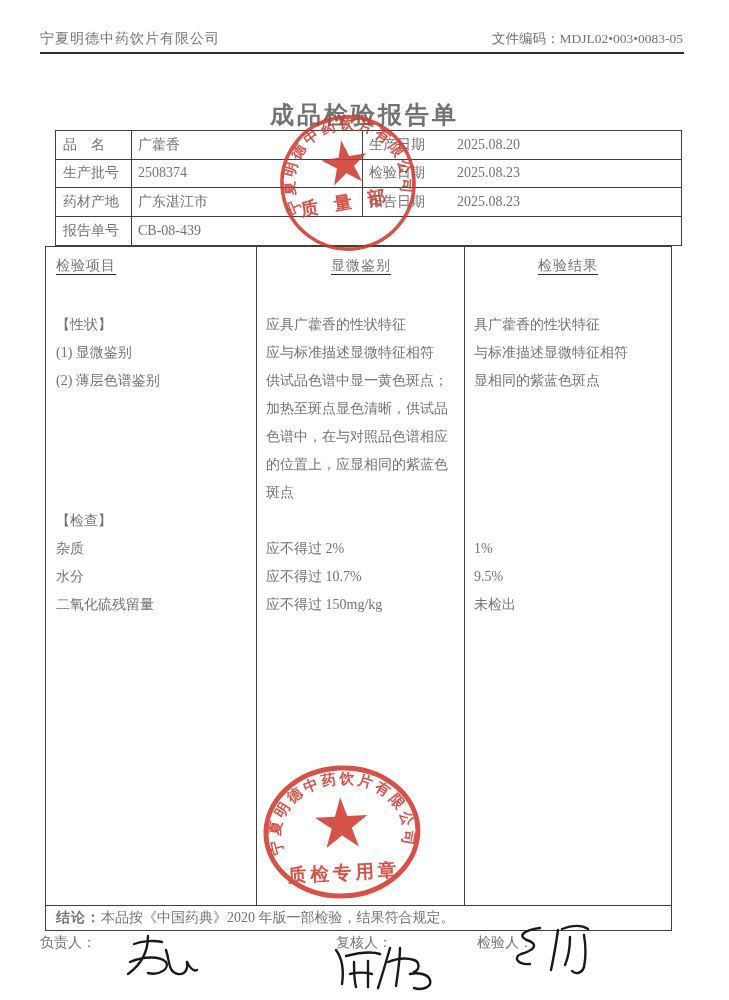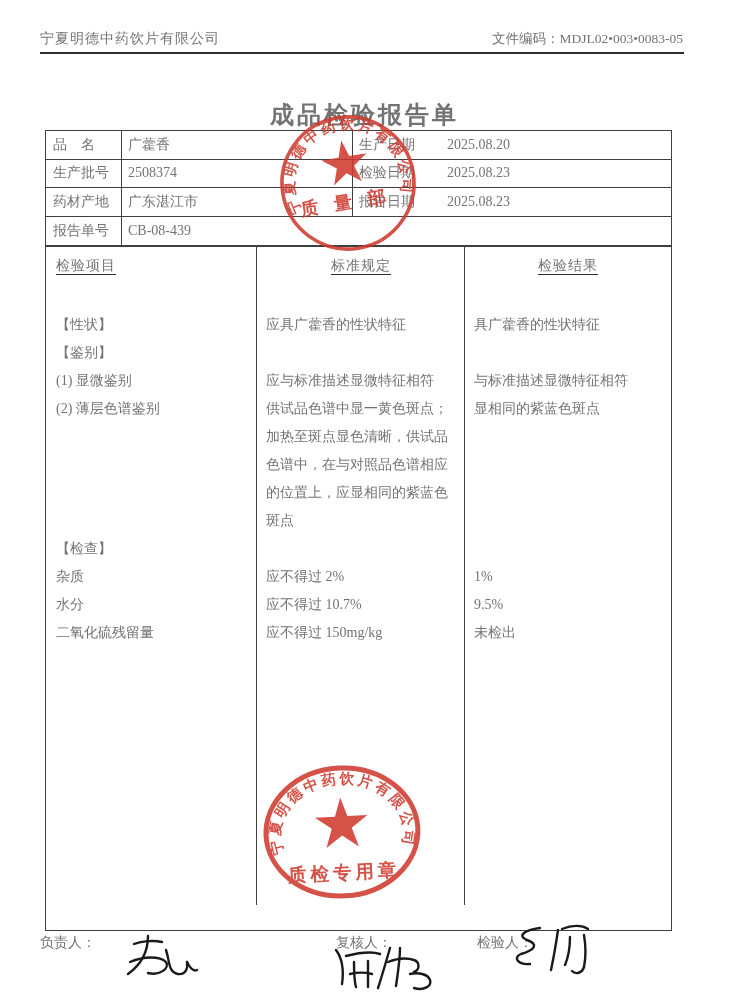--- a/index.html
+++ b/index.html
@@ -10,21 +10,21 @@
     color:#737373;
   }
   
   .hdr-company{position:absolute; left:40px; top:30px; font-size:14px; letter-spacing:1px;}
   .hdr-code{position:absolute; right:46px; top:30px; font-size:13.5px;}
   .hdr-rule{position:absolute; left:40px; top:52px; width:644px; height:2px; background:#2e2e2e;}
   .doc-title{position:absolute; left:0; top:84px; width:729px; text-align:center;
     font-size:24px; font-weight:bold; letter-spacing:3px;margin-top:15px;}
   
   .info-table{
-    position:absolute; left:45px; top:130px; width:627px; height:116px;
+    position:absolute; left:55px; top:130px; width:627px; height:116px;
     border:1px solid #3f3f3f; box-sizing:border-box;
     display:grid; grid-template-columns:76px 231px 1fr; grid-template-rows:repeat(4,1fr);
     font-size:14px;
   }
   .info-table .cell{border-right:1px solid #3f3f3f; border-bottom:1px solid #3f3f3f;
     display:flex; align-items:center; padding:0 6px; box-sizing:border-box; overflow:hidden;}
   .info-table .last-col{border-right:none;}
   .info-table .last-row{border-bottom:none;}
   .info-table .lbl{padding-left:7px;}
   .date-pair .dlabel{width:88px; flex:none;}
@@ -101,36 +101,31 @@
     <div class="cell last-col last-row span2">CB-08-439</div>
   </div>
 
   <div class="inspect-table">
     <div class="itable-main">
       <div class="vline v1"></div>
       <div class="vline v2"></div>
 
       <div class="ihead">
         <div class="hc hc1"><span>检验项目</span></div>
-        <div class="hc hc2"><span>标准规定</span></div>
+        <div class="hc hc2"><span>显微鉴别</span></div>
         <div class="hc hc3"><span>检验结果</span></div>
       </div>
 
       <div class="ibody">
         <div class="irow">
           <div class="c c1">【性状】</div>
           <div class="c c2">应具广藿香的性状特征</div>
           <div class="c c3">具广藿香的性状特征</div>
         </div>
         <div class="irow">
-          <div class="c c1">【鉴别】</div>
-          <div class="c c2"></div>
-          <div class="c c3"></div>
-        </div>
-        <div class="irow">
           <div class="c c1">(1) 显微鉴别</div>
           <div class="c c2">应与标准描述显微特征相符</div>
           <div class="c c3">与标准描述显微特征相符</div>
         </div>
         <div class="irow">
           <div class="c c1">(2) 薄层色谱鉴别</div>
           <div class="c c2">供试品色谱中显一黄色斑点；加热至斑点显色清晰，供试品色谱中，在与对照品色谱相应的位置上，应显相同的紫蓝色斑点</div>
           <div class="c c3">显相同的紫蓝色斑点</div>
         </div>
         <div class="irow">
@@ -149,20 +144,23 @@
           <div class="c c3">9.5%</div>
         </div>
         <div class="irow">
           <div class="c c1">二氧化硫残留量</div>
           <div class="c c2">应不得过 150mg/kg</div>
           <div class="c c3">未检出</div>
         </div>
       </div>
     </div>
 
+    <div class="conclusion-row">
+      <b>结论：</b><span>本品按《中国药典》2020 年版一部检验，结果符合规定。</span>
+    </div>
   </div>
 
   <svg class="stamp stamp1" width="148" height="150" viewBox="0 0 148 150">
     <defs>
       <path id="arcTop" d="M 26.3 100.3 A 54 54 0 1 1 121.7 100.3"></path>
     </defs>
     <circle cx="74" cy="75" r="66" fill="none" stroke="#ce392e" stroke-width="3.6"></circle>
     <text font-size="14.5" letter-spacing="3.2" fill="#ce392e">
       <textPath href="#arcTop" startOffset="50%" text-anchor="middle">宁夏明德中药饮片有限公司</textPath>
     </text>

